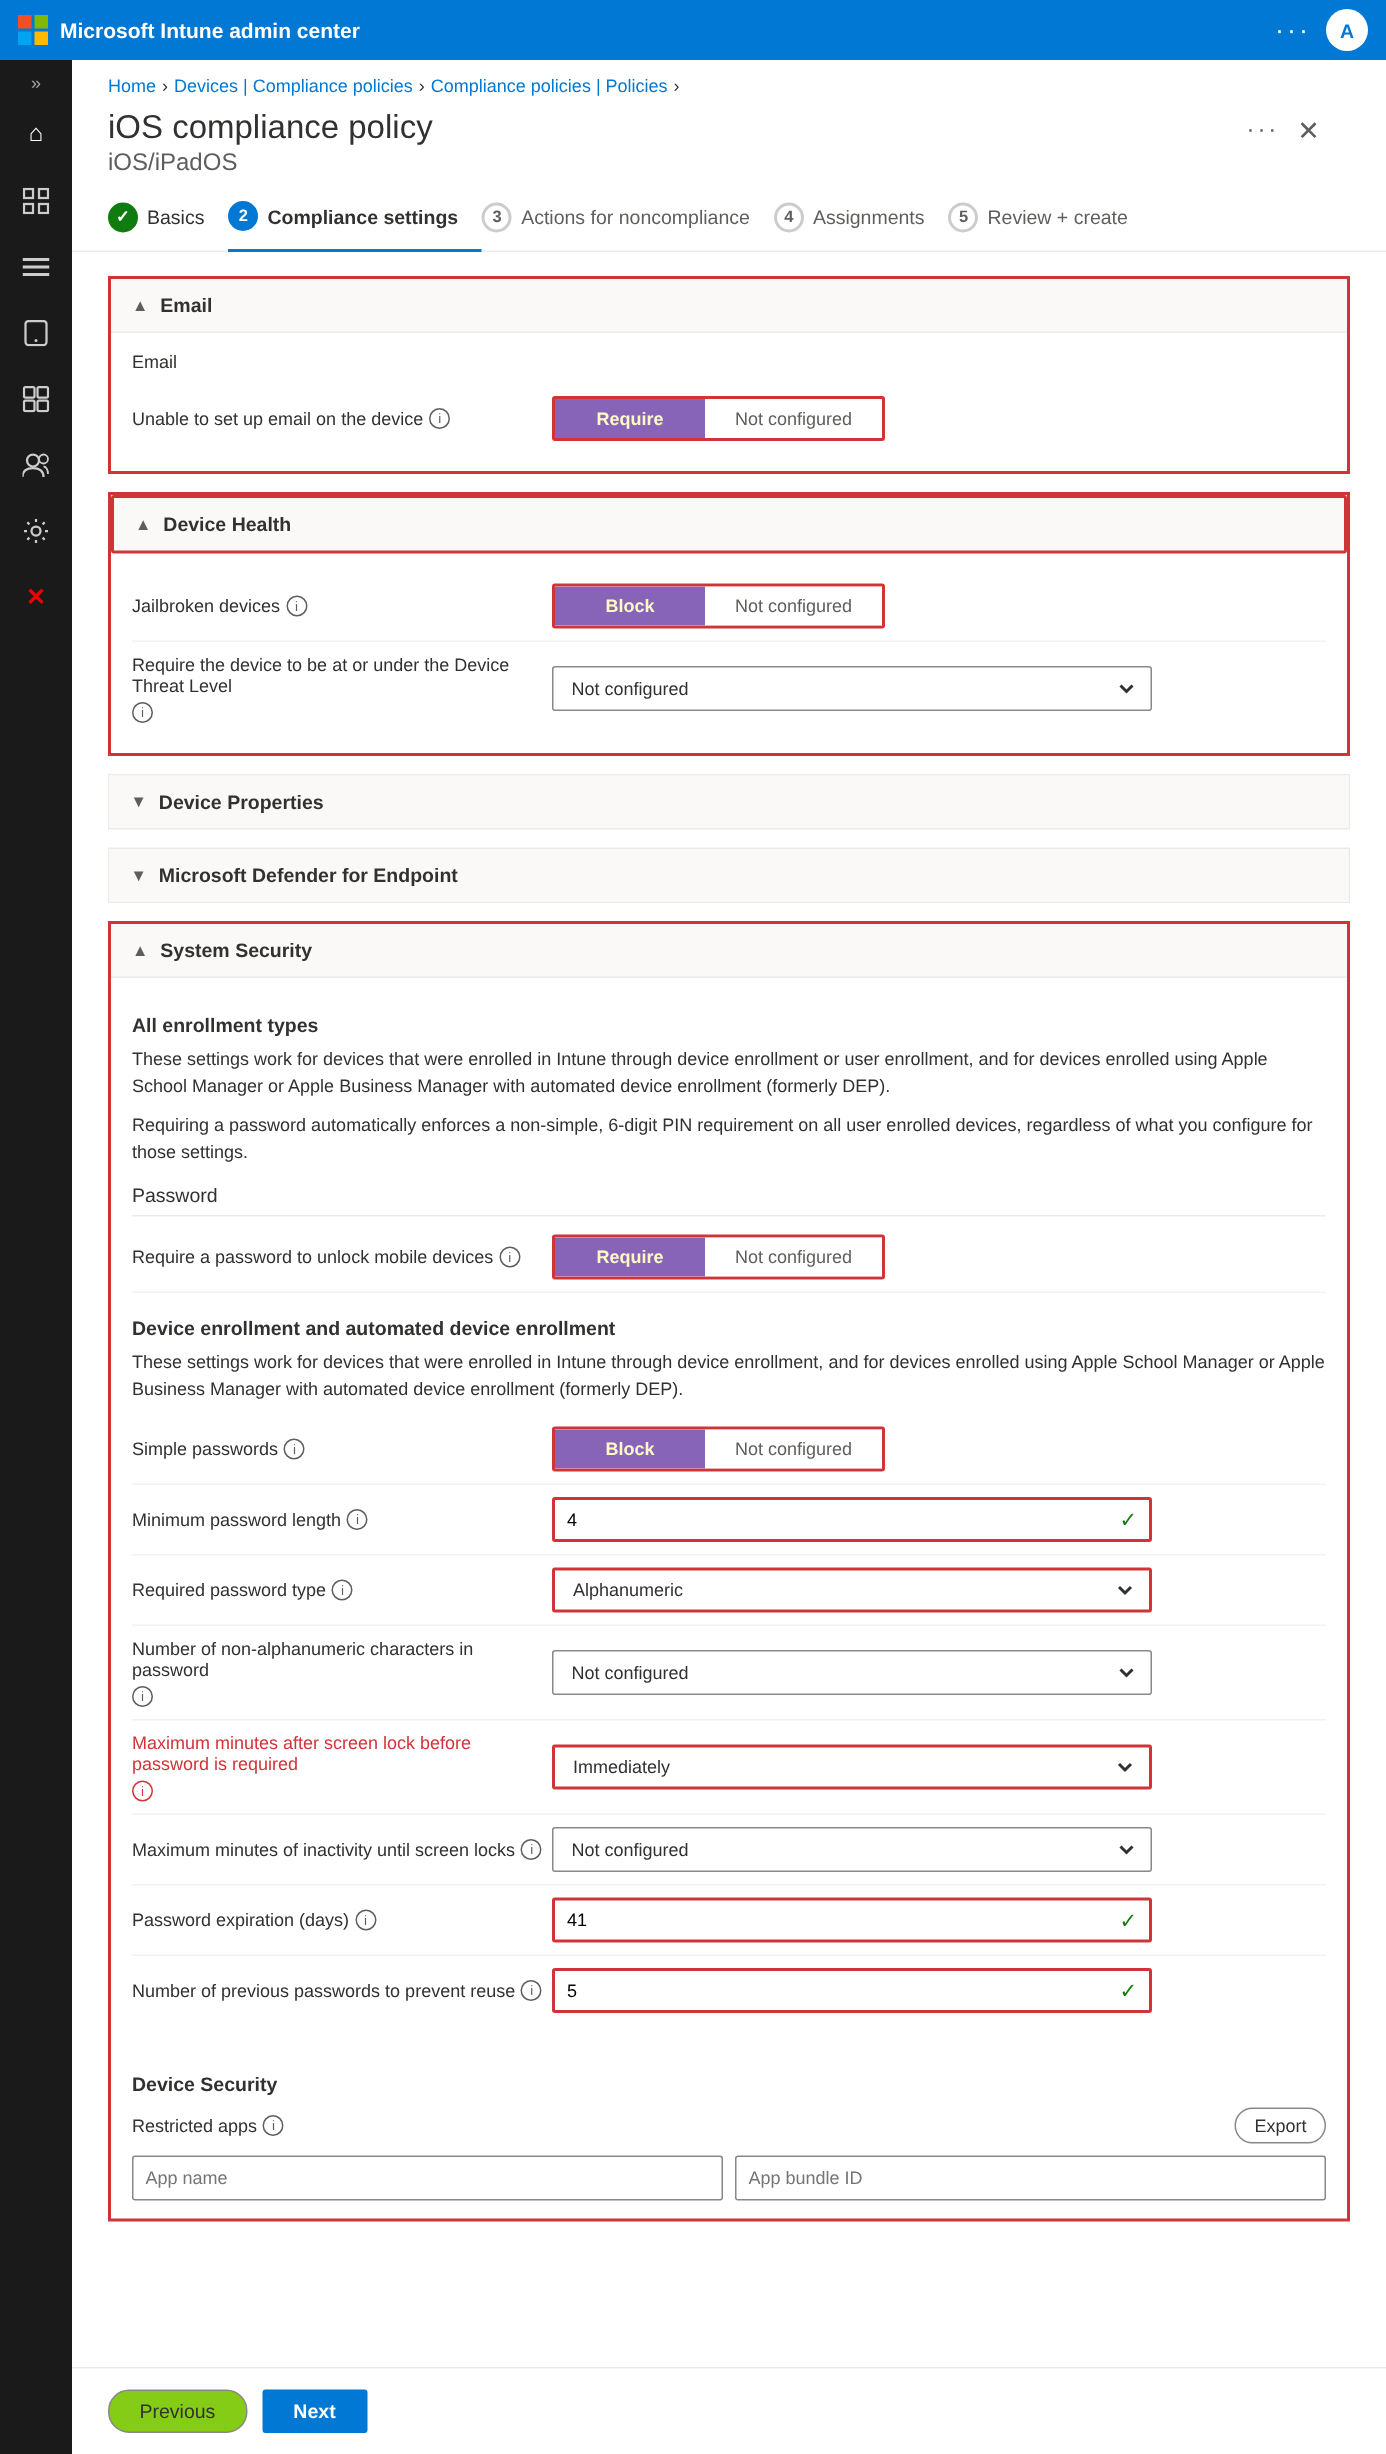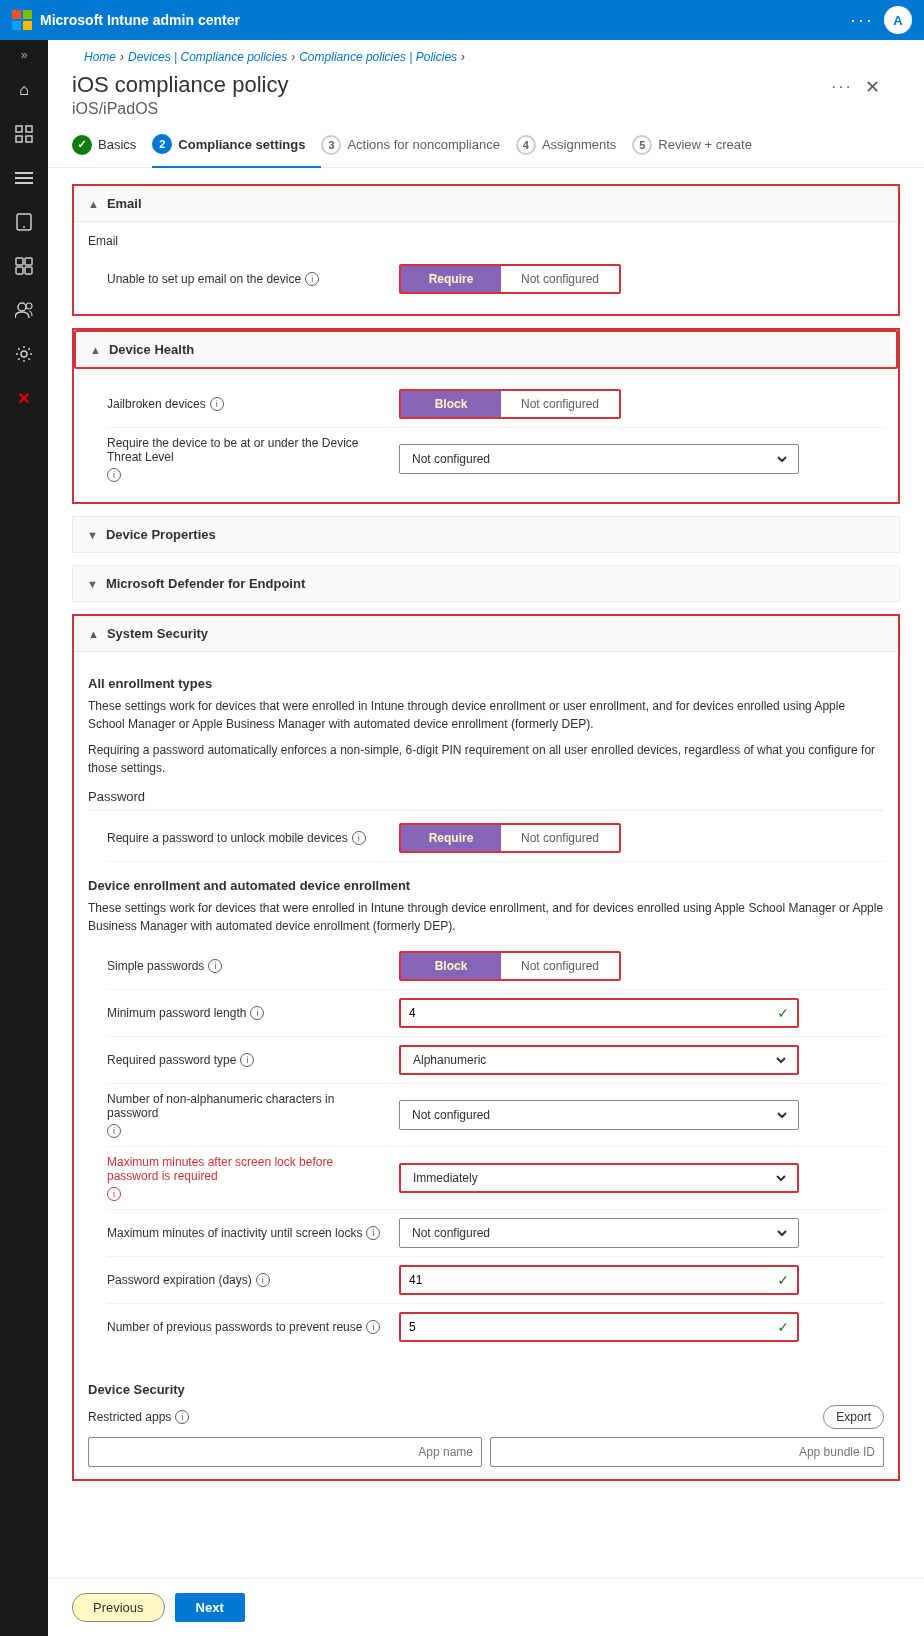--- a/index.html
+++ b/index.html
@@ -48,27 +48,26 @@
     .main {
       flex: 1;
       background: #fff;
       overflow-y: auto;
       display: flex;
       flex-direction: column;
     }
 
     
     .breadcrumb {
-      padding: 10px 24px 0 36px;
+      padding: 10px 24px 0 24px;
       font-size: 12px;
       color: #0078d4;
       display: flex;
       gap: 4px;
       align-items: flex-start;
-      font-style: italic;
     }
     .breadcrumb span { color: #323130; }
     .breadcrumb a { color: #0078d4; text-decoration: none; cursor: pointer; }
     .bc-sep { color: #605e5c; }
 
     
     .page-title-area {
       padding: 8px 40px 0 24px;
       display: flex;
       justify-content: space-between;
@@ -123,22 +122,20 @@
     .chevron { font-size: 11px; color: #605e5c; }
 
     .section-body { padding: 12px 14px; }
 
     
     .form-row {
       display: flex;
       align-items: center;
       padding: 8px 0;
       border-bottom: 1px solid #f3f2f1;
-      gap: 12px;
-      margin-left: 19px;
     }
     .form-row:last-child { border-bottom: none; }
     .form-label {
       flex: 0 0 280px;
       font-size: 12px;
       color: #323130;
       display: flex;
       align-items: center;
       gap: 4px;
       flex-wrap: wrap;
@@ -212,35 +209,35 @@
     
     .restricted-row { display: flex; align-items: center; gap: 8px; margin-bottom: 8px; }
     .restricted-label { font-size: 12px; color: #323130; display: flex; align-items: center; gap: 4px; flex: 1; }
     .export-btn {
       border: 1px solid #8a8886; background: white; padding: 4px 12px;
       font-size: 12px; cursor: pointer; color: #323130; border-radius: 12px;
     }
     .app-inputs { display: flex; gap: 8px; margin-top: 4px; }
     .app-input {
       flex: 1; height: 30px; border: 1px solid #8a8886; border-radius: 2px;
-      padding: 0 8px; font-size: 12px; color: #a19f9d; background: white; text-align: right;
+      padding: 0 8px; font-size: 12px; color: #a19f9d; background: white;
     }
 
     
     .bottom-bar {
       border-top: 1px solid #edebe9;
       padding: 14px 24px;
       display: flex;
       gap: 10px;
       background: white;
       position: sticky;
       bottom: 0;
     }
     .btn-previous {
-      border: 1px solid #8a8886; background: #fef9c3;
+      border: 1px solid #8a8886; background: #84cc16;
       padding: 6px 20px; font-size: 13px; cursor: pointer; border-radius: 14px; color: #323130;
     }
     .btn-next {
       border: 1px solid #0078d4; background: #0078d4; color: white;
       padding: 6px 20px; font-size: 13px; cursor: pointer; border-radius: 2px; font-weight: 600;
     }
 
     .highlighted-section-header {
       border: 2px solid #d13438 !important;
       border-radius: 2px;

